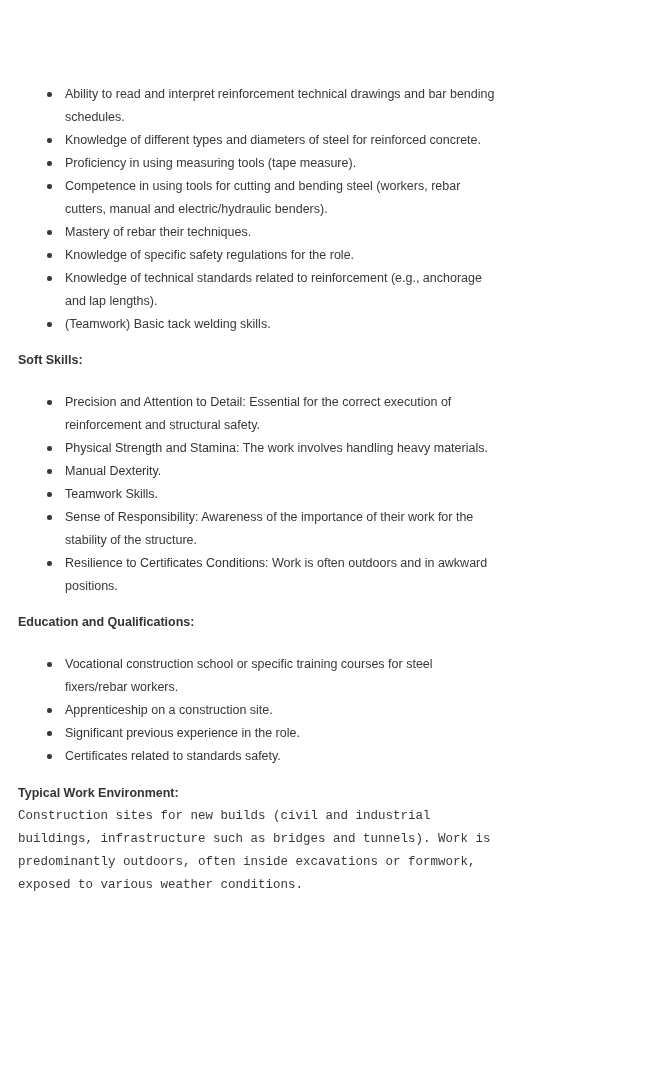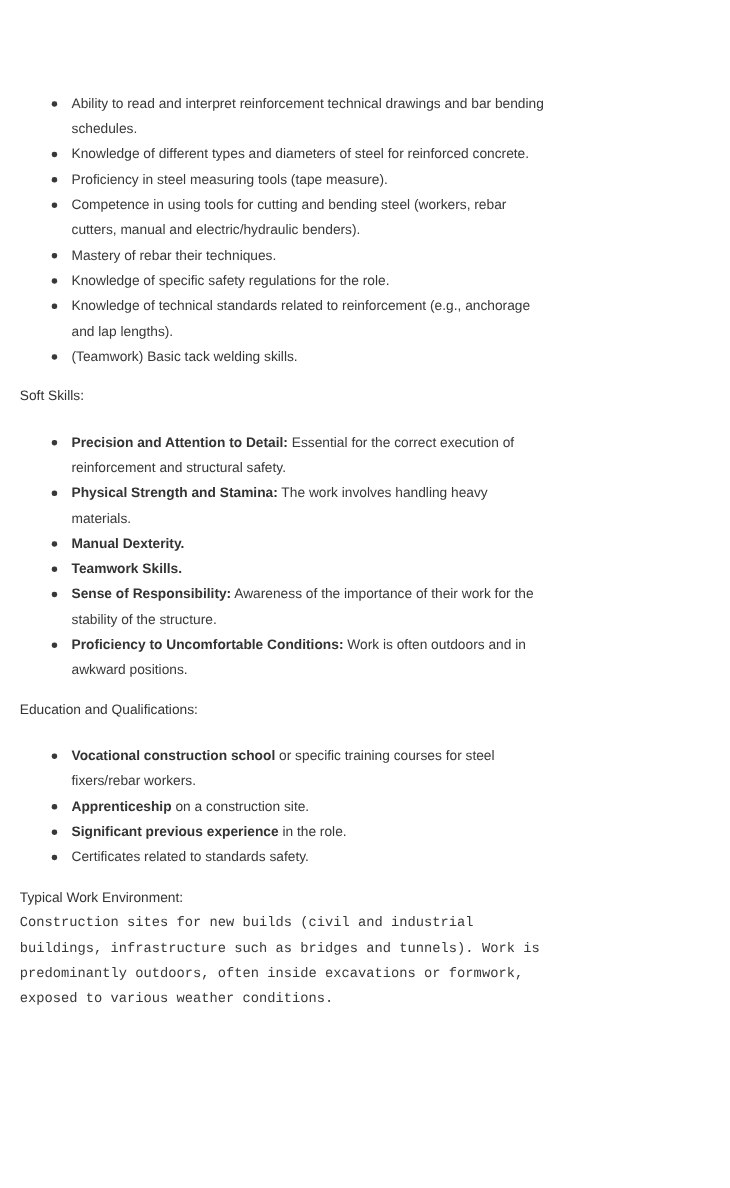--- a/index.html
+++ b/index.html
@@ -49,26 +49,26 @@
     width: 4.5px;
     height: 4.5px;
     border-radius: 50%;
     background: #383838;
   }
   .li-text {
     flex: 1 1 auto;
     min-width: 0;
   }
   .b {
-    font-weight: 700;
+    font-weight: 400;
     color: #333333;
   }
   p.heading {
     margin: 13px 0 0 0;
-    font-weight: 400;
+    font-weight: 700;
     color: #333333;
   }
   p.heading.tight {
     margin-top: 14px;
   }
   p.body-par {
     margin: 0;
     font-family: Liberation Mono, monospace;
   }
 </style>
@@ -81,21 +81,21 @@
     <li>
       <span class="bullet"></span>
       <span class="li-text"><span class="b"></span><span>Ability to read and interpret reinforcement technical drawings and bar bending schedules.</span></span>
     </li>
     <li>
       <span class="bullet"></span>
       <span class="li-text"><span class="b"></span><span>Knowledge of different types and diameters of steel for reinforced concrete.</span></span>
     </li>
     <li>
       <span class="bullet"></span>
-      <span class="li-text"><span class="b"></span><span>Proficiency in steel measuring tools (tape measure).</span></span>
+      <span class="li-text"><span class="b"></span><span>Proficiency in using measuring tools (tape measure).</span></span>
     </li>
     <li>
       <span class="bullet"></span>
       <span class="li-text"><span class="b"></span><span>Competence in using tools for cutting and bending steel (workers, rebar cutters, manual and electric/hydraulic benders).</span></span>
     </li>
     <li>
       <span class="bullet"></span>
       <span class="li-text"><span class="b"></span><span>Mastery of rebar their techniques.</span></span>
     </li>
     <li>
@@ -130,21 +130,21 @@
     <li>
       <span class="bullet"></span>
       <span class="li-text"><span class="b">Teamwork Skills.</span><span></span></span>
     </li>
     <li>
       <span class="bullet"></span>
       <span class="li-text"><span class="b">Sense of Responsibility:</span><span> Awareness of the importance of their work for the stability of the structure.</span></span>
     </li>
     <li>
       <span class="bullet"></span>
-      <span class="li-text"><span class="b">Proficiency to Uncomfortable Conditions:</span><span> Work is often outdoors and in awkward positions.</span></span>
+      <span class="li-text"><span class="b">Resilience to Certificates Conditions:</span><span> Work is often outdoors and in awkward positions.</span></span>
     </li>
   </ul>
 
   <p class="heading">Education and Qualifications:</p>
 
   <ul class="doc-list after-heading">
     <li>
       <span class="bullet"></span>
       <span class="li-text"><span class="b">Vocational construction school</span><span> or specific training courses for steel fixers/rebar workers.</span></span>
     </li>

